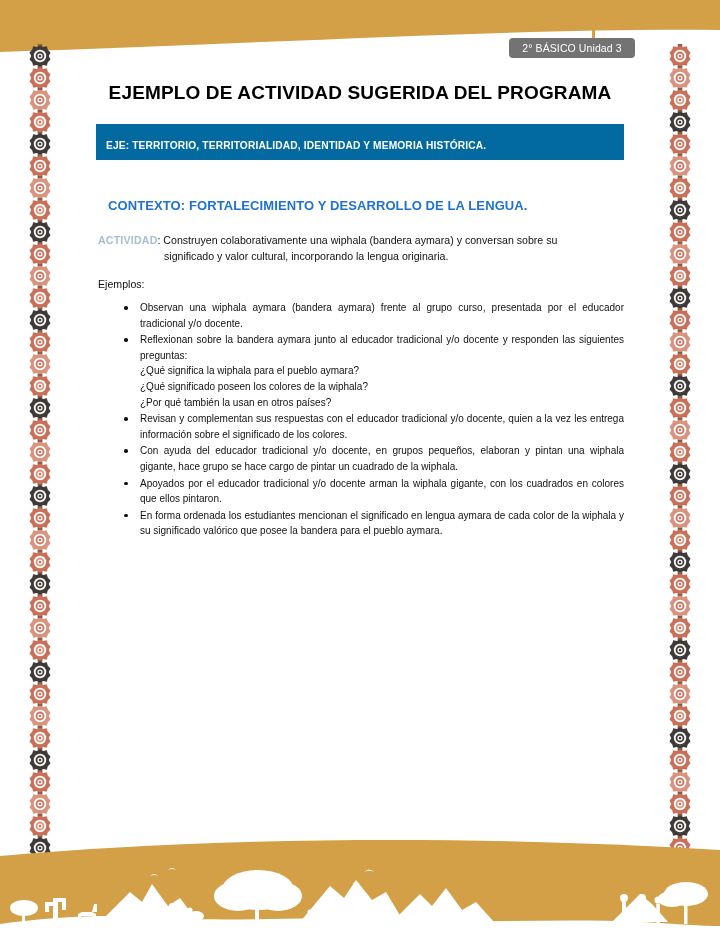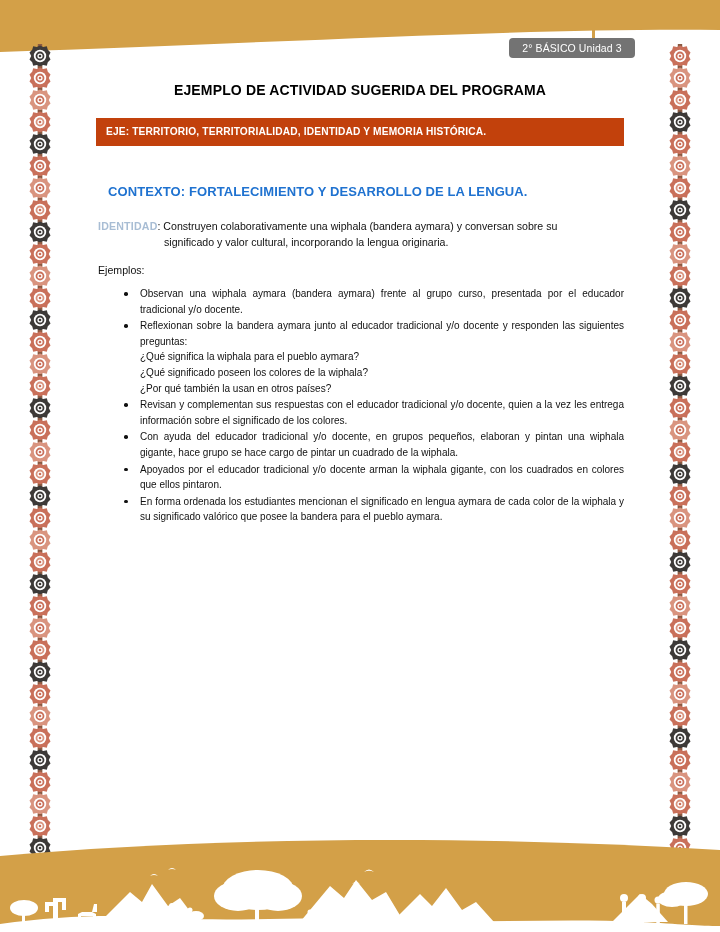--- a/index.html
+++ b/index.html
@@ -71,34 +71,34 @@
 
   
   .content {
     position: absolute;
     left: 96px;
     top: 82px;
     width: 528px;
   }
 
   .doc-title {
-    font-size: 14px;
+    font-size: 19px;
     font-weight: bold;
     color: #000000;
     text-align: center;
     letter-spacing: .15px;
     margin: 0 0 20px 0;
   }
 
   .eje-bar {
-    background: #c2410c;
+    background: #0369a1;
     color: #ffffff;
     font-size: 10.2px;
     font-weight: bold;
-    padding: 7px 0 7px 10px;
+    padding: 15px 0 7px 10px;
     letter-spacing: .15px;
     margin: 0;
     height: 14px;
     line-height: 14px;
     box-sizing: content-box;
   }
 
   .contexto {
     margin: 38px 0 0 12px;
     font-size: 13px;
@@ -818,21 +818,21 @@
 
   <div class="content">
 
     <div class="doc-title">EJEMPLO DE ACTIVIDAD SUGERIDA DEL PROGRAMA</div>
 
     <div class="eje-bar">EJE: TERRITORIO, TERRITORIALIDAD, IDENTIDAD Y MEMORIA HISTÓRICA.</div>
 
     <div class="contexto">CONTEXTO: FORTALECIMIENTO Y DESARROLLO DE LA LENGUA.</div>
 
     <div class="actividad-block">
-      <span class="actividad-label">IDENTIDAD</span><span>: Construyen colaborativamente una </span><b>wiphala</b><span> (bandera aymara) y conversan sobre su</span>
+      <span class="actividad-label">ACTIVIDAD</span><span>: Construyen colaborativamente una </span><b>wiphala</b><span> (bandera aymara) y conversan sobre su</span>
       <span class="actividad-indent">significado y valor cultural, incorporando la lengua originaria.</span>
     </div>
 
     <div class="ejemplos">Ejemplos:</div>
 
     <ul class="bullets" id="bullet-list">
         <li><span>Observan una </span><b>wiphala</b><span> aymara (bandera aymara) frente al grupo curso, presentada por el educador tradicional y/o docente.</span></li>
         <li><span>Reflexionan sobre la bandera aymara junto al educador tradicional y/o docente y responden las siguientes preguntas:</span><span class="q"><span>¿Qué significa la </span><b>wiphala</b><span> para el pueblo aymara?</span></span><span class="q"><span>¿Qué significado poseen los colores de la </span><b>wiphala</b><span>?</span></span><span class="q"><span>¿Por qué también la usan en otros países?</span></span></li>
         <li><span>Revisan y complementan sus respuestas con el educador tradicional y/o docente, quien a la vez les entrega información sobre el significado de los colores.</span></li>
         <li><span>Con ayuda del educador tradicional y/o docente, en grupos pequeños, elaboran y pintan una </span><b>wiphala</b><span> gigante, hace grupo se hace cargo de pintar un cuadrado de la </span><b>wiphala</b><span>.</span></li>

